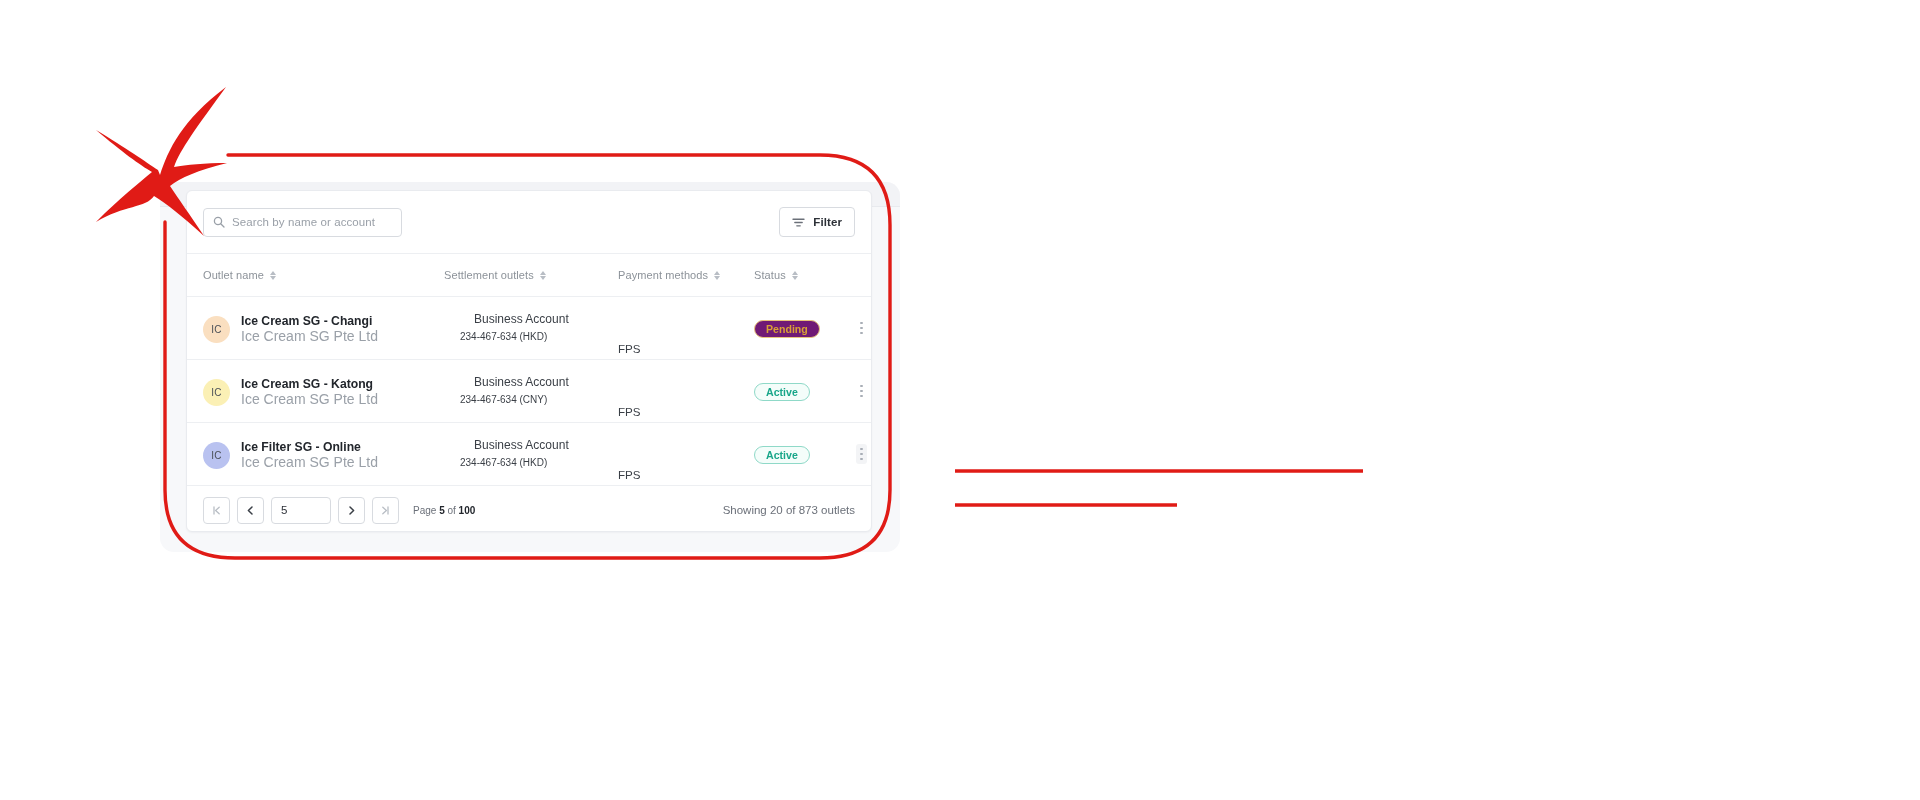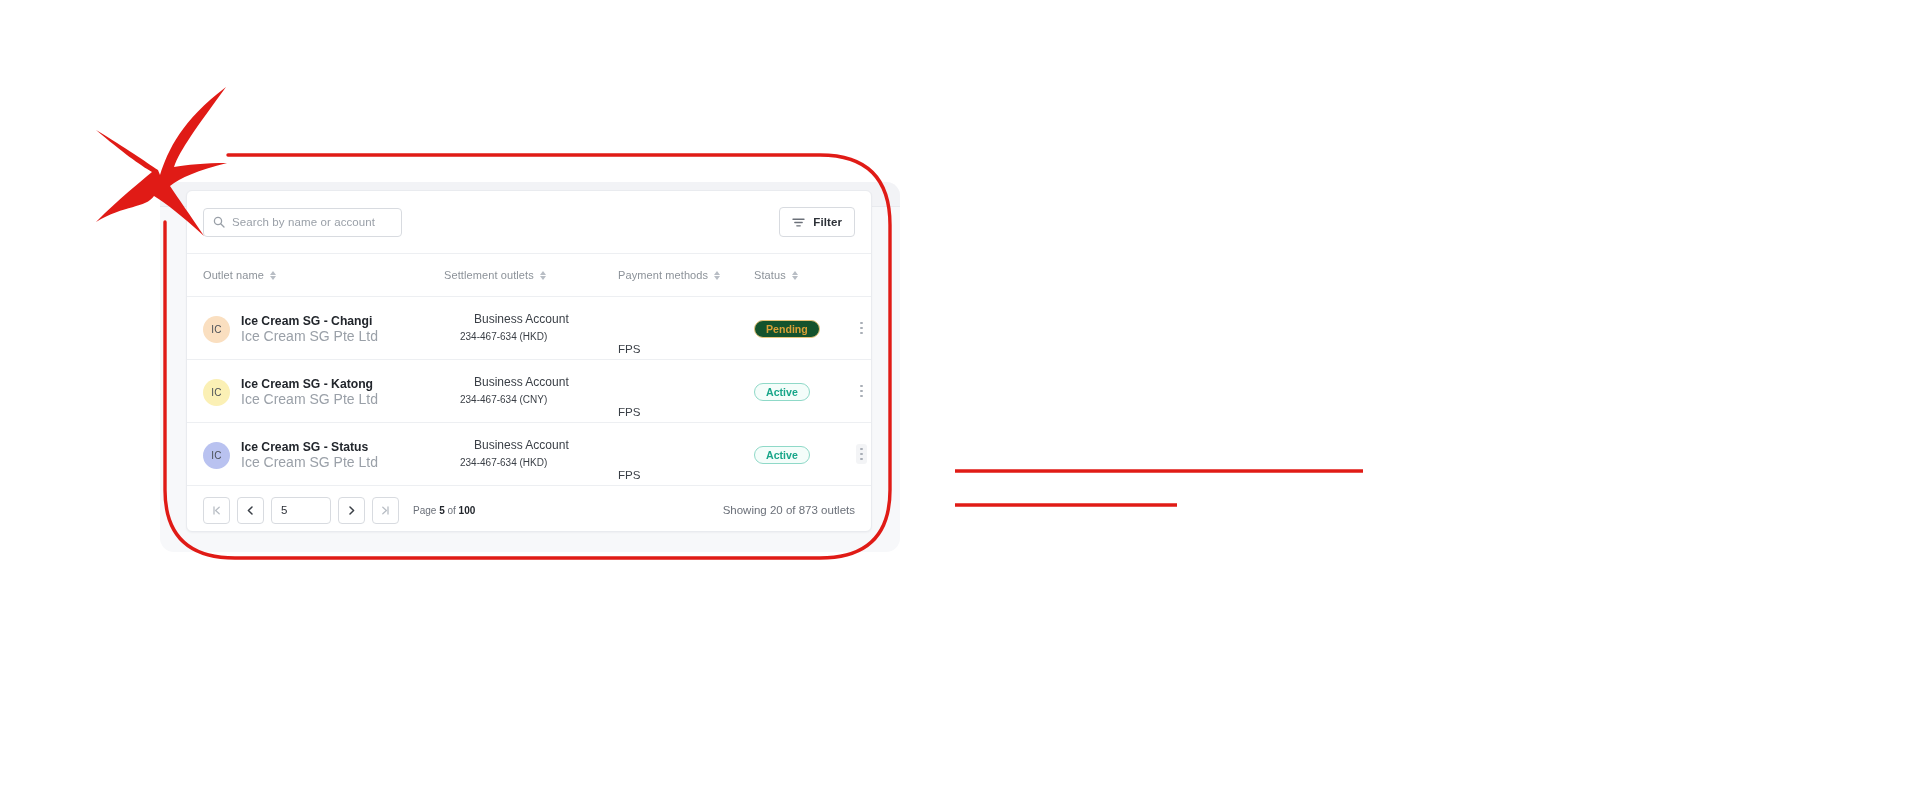--- a/index.html
+++ b/index.html
@@ -90,21 +90,21 @@
   .nm2{font-size:14px;color:#9aa0a8;line-height:14px;white-space:nowrap;}
   .acct1{font-size:12px;color:#3a3f46;line-height:17px;white-space:nowrap;margin-left:30px;}
   .acct2{font-size:10px;color:#3a3f46;line-height:17px;white-space:nowrap;margin-left:16px;}
   .pay{font-size:11.6px;color:#3a3f46;margin-top:40px;}
 
   .badge{
     display:inline-flex;align-items:center;justify-content:center;
     height:18px;padding:0 11px;border-radius:10px;border:1px solid;
     font-size:10.6px;font-weight:600;box-sizing:border-box;white-space:nowrap;
   }
-  .badge.pending{color:#d9a036;border-color:#e8c57c;background:#14532d;}
+  .badge.pending{color:#d9a036;border-color:#e8c57c;background:#701a75;}
   .badge.active{color:#18a689;border-color:#8fd9c8;background:#f4fdfa;}
 
   .kebab{display:flex;flex-direction:column;gap:2.5px;cursor:pointer;padding:4px;}
   .kebab b{display:block;width:2.6px;height:2.6px;border-radius:50%;background:#a8aeb6;}
 
   
   .tfoot{
     height:48px;display:flex;align-items:center;justify-content:space-between;
     padding:0 16px;box-sizing:border-box;
   }
@@ -254,21 +254,21 @@
       </div>
     </div>
 
     <div class="row">
       <div class="c-name">
         <div class="namecell">
           <div class="avatar" style="background:#b9c2f0">
               <span>IC</span>
             </div>
           <div>
-            <div class="nm1">Ice Cream SG - Status</div>
+            <div class="nm1">Ice Filter SG - Online</div>
             <div class="nm2">Ice Cream SG Pte Ltd</div>
           </div>
         </div>
       </div>
       <div class="c-acct">
         <div class="acct1">Business Account</div>
         <div class="acct2">234-467-634 (HKD)</div>
       </div>
       <div class="c-pay pay">FPS</div>
       <div class="c-stat">

